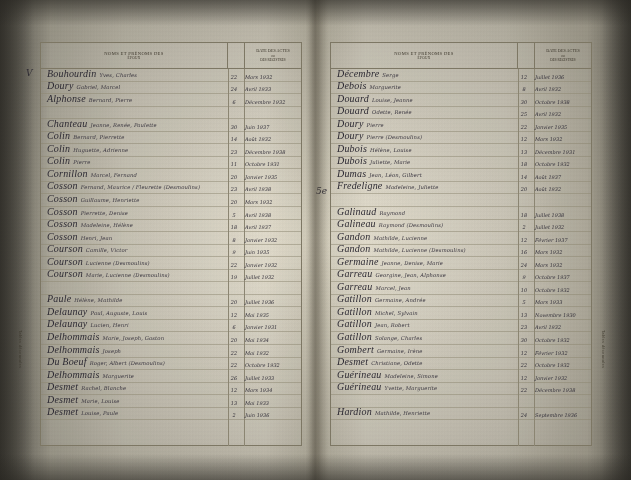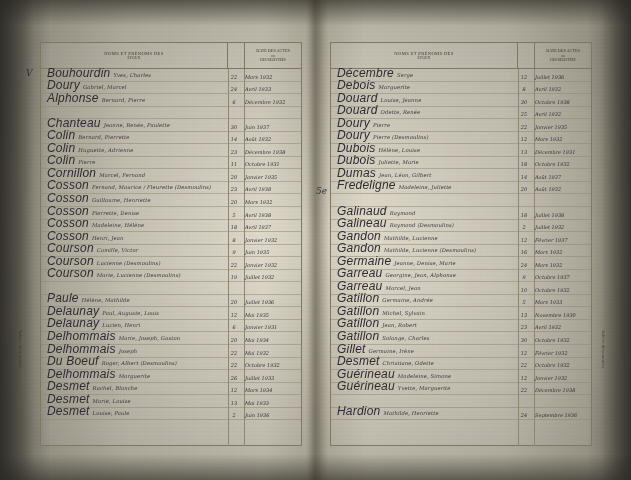--- a/index.html
+++ b/index.html
@@ -130,23 +130,23 @@
     box-sizing: border-box;
   }
 
   .nm {
     flex: 1 1 auto;
     padding-left: 6px;
     overflow: hidden;
     white-space: nowrap;
   }
   .surname {
-    font-family: Liberation Sans, sans-serif;
+    font-family: Liberation Serif, serif;
     font-style: italic;
-    font-size: 12px;
+    font-size: 10px;
     color: #2d2a33;
     letter-spacing: .2px;
     text-align: center;
   }
   .given {
     font-family: "DejaVu Serif", serif;
     font-style: italic;
     font-size: 5.3px;
     color: #39353f;
     margin-left: 3px;
@@ -492,21 +492,21 @@
             <div class="nm"><span class="surname">Gatillon</span><span class="given">Jean, Robert</span></div>
             <div class="daynum">23</div>
             <div class="dt">Avril   1932</div>
           </div>
           <div class="row ink">
             <div class="nm"><span class="surname">Gatillon</span><span class="given">Solange, Charles</span></div>
             <div class="daynum">30</div>
             <div class="dt">Octobre 1932</div>
           </div>
           <div class="row ink">
-            <div class="nm"><span class="surname">Gillet</span><span class="given">Germaine, Irène</span></div>
+            <div class="nm"><span class="surname">Gombert</span><span class="given">Germaine, Irène</span></div>
             <div class="daynum">12</div>
             <div class="dt">Février 1932</div>
           </div>
           <div class="row ink">
             <div class="nm"><span class="surname">Desmet</span><span class="given">Christiane, Odette</span></div>
             <div class="daynum">22</div>
             <div class="dt">Octobre 1932</div>
           </div>
           <div class="row ink">
             <div class="nm"><span class="surname">Guérineau</span><span class="given">Madeleine, Simone</span></div>

